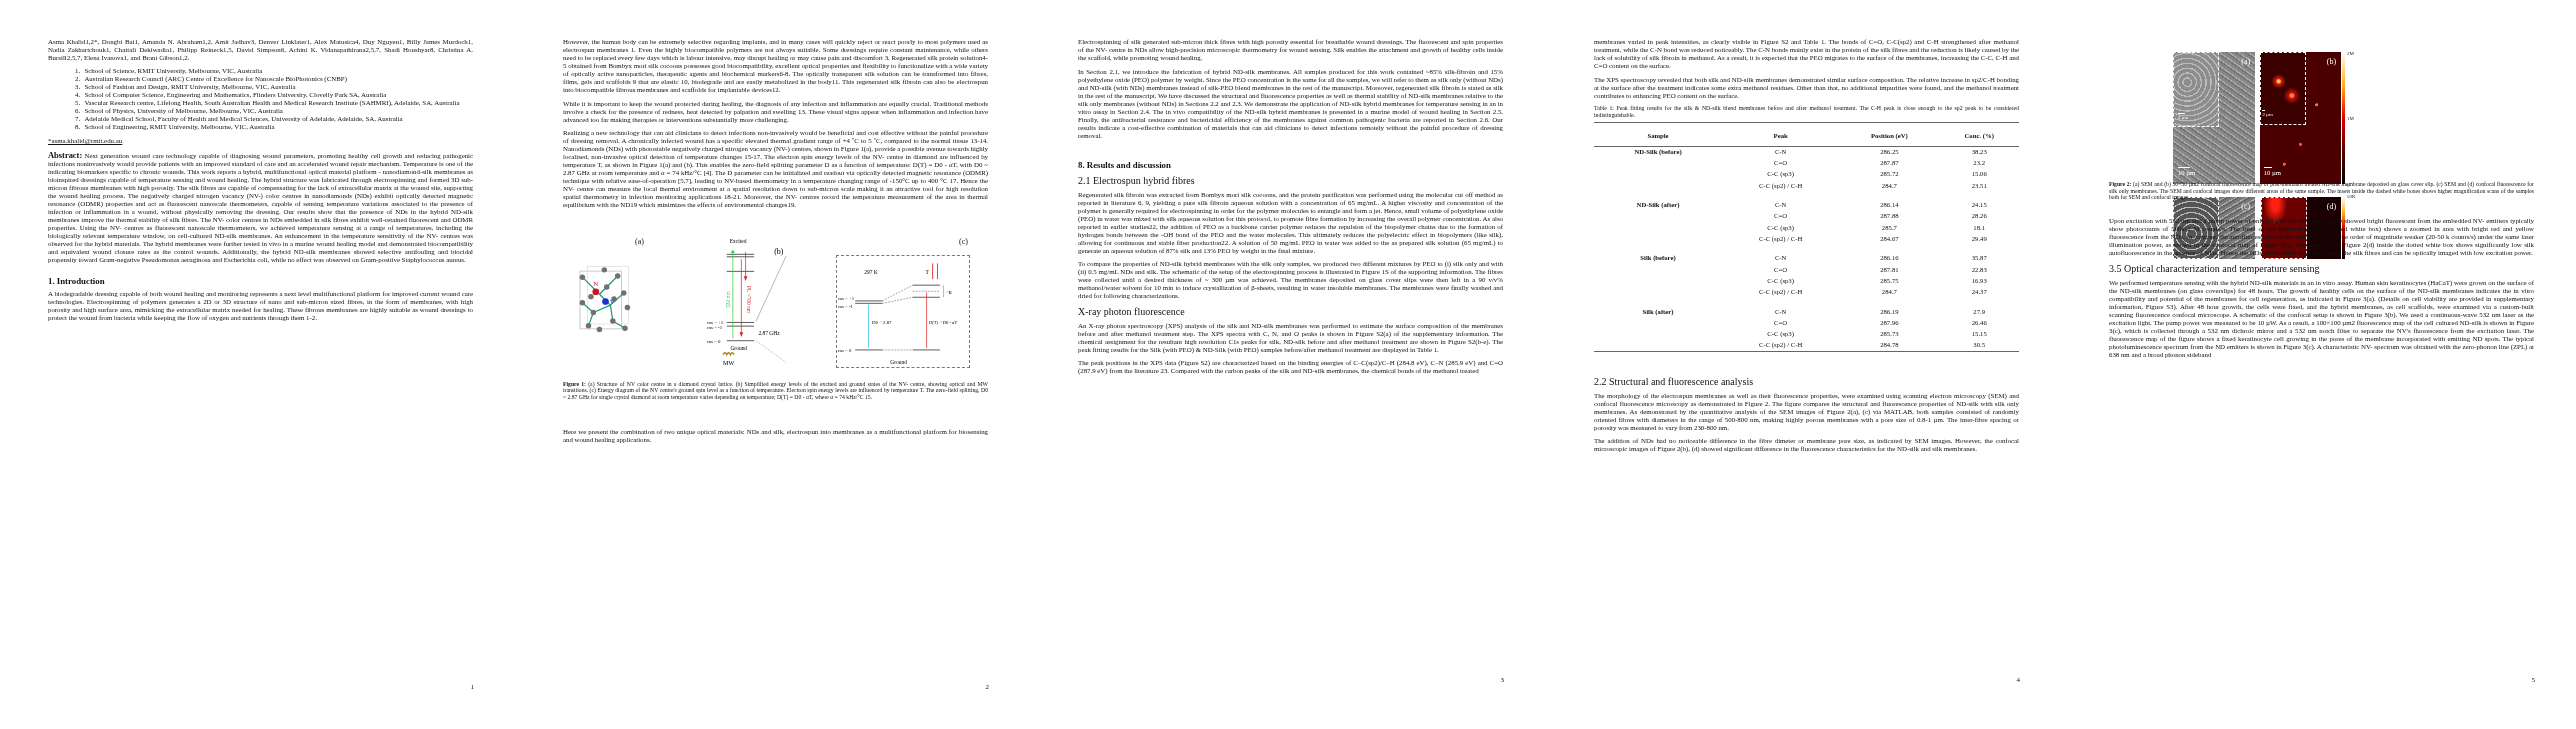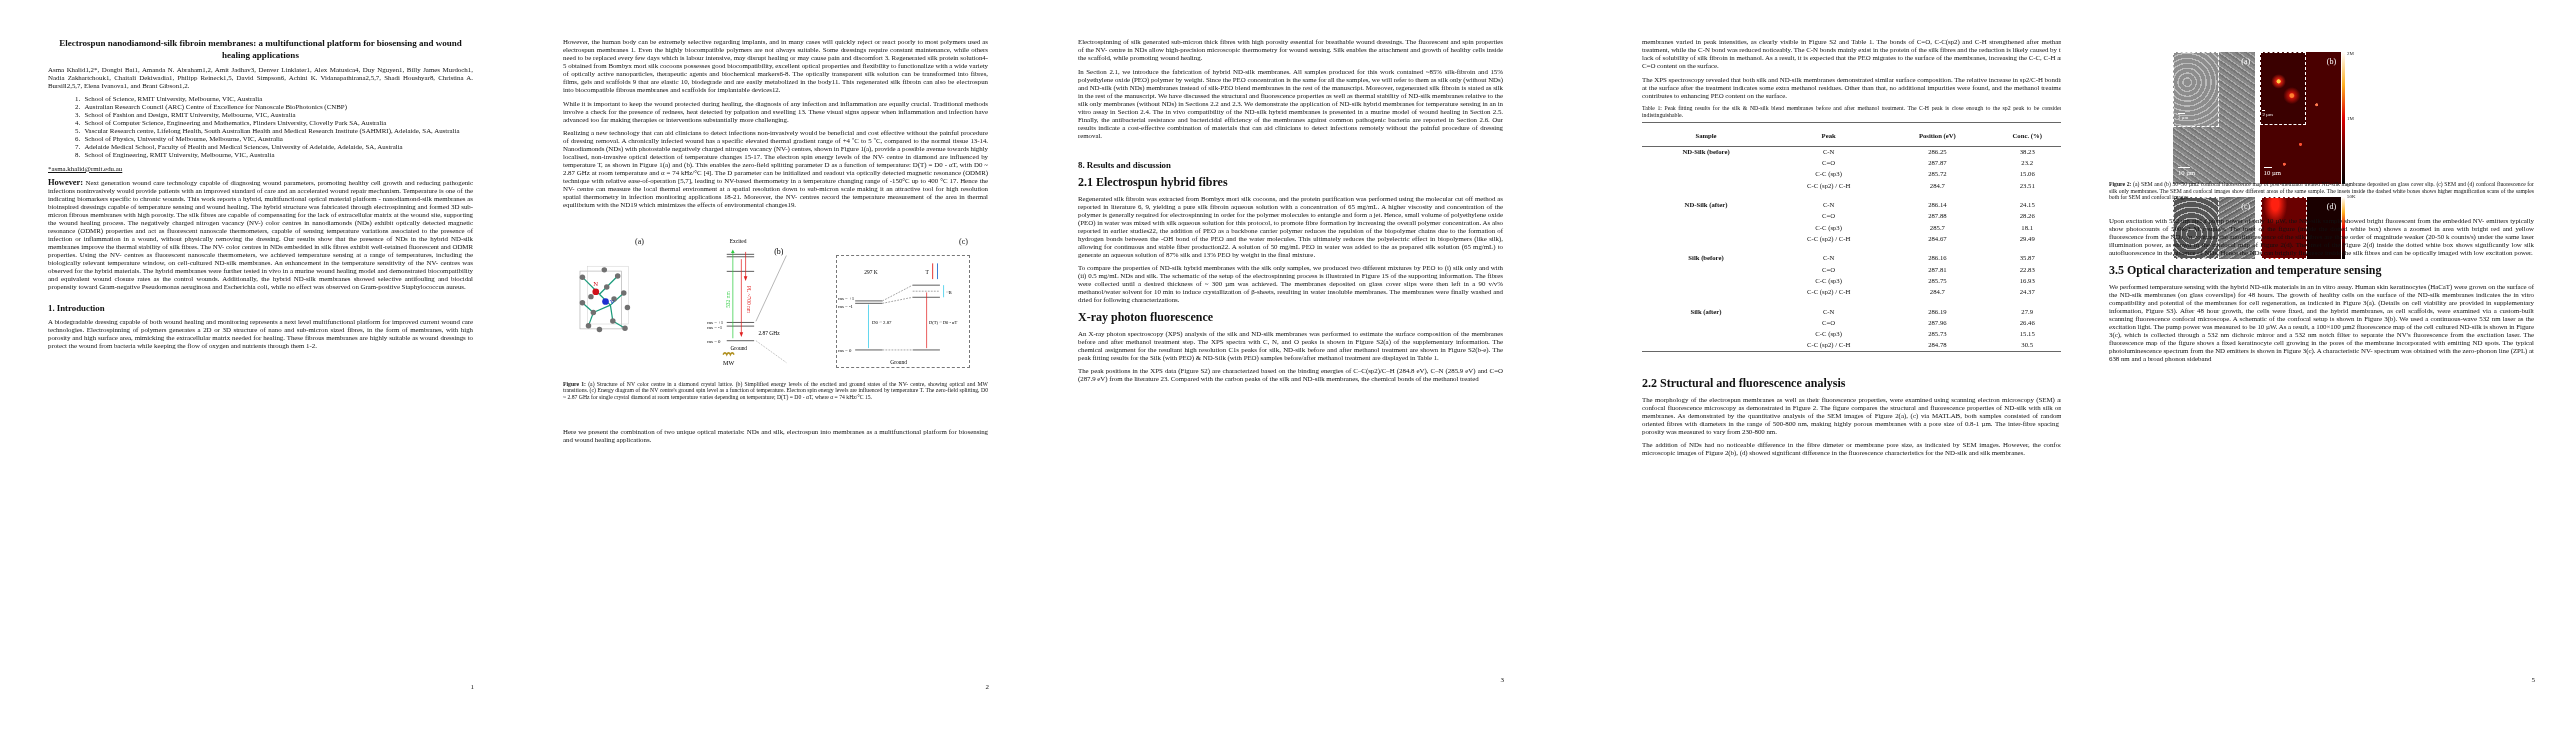--- a/index.html
+++ b/index.html
@@ -8,21 +8,21 @@
   .page { position:absolute; top:0; width:515px; height:729px; background:#fff; box-sizing:border-box; }
   .content { position:absolute; left:48px; top:38px; width:425px; }
   .p { font-size:6.9px; line-height:8px; text-align:justify; margin:0 0 5.5px 0; letter-spacing:-0.03px; }
   .title { font-weight:bold; font-size:9px; line-height:11.5px; text-align:center; margin:0 0 4.9px 0; }
   .authors { font-size:6.9px; line-height:8px; text-align:justify; margin:0 0 4.9px 0; }
   .aff { margin:0 0 6px 0; padding-left:34px; font-size:6.9px; line-height:8px; }
   .aff li { margin:0 0 0 0; padding-left:2.4px; }
   .email { font-size:6.9px; text-decoration:underline; margin:0 0 6.7px 0; }
   .abs-label { font-weight:bold; font-size:8.5px; }
   h2.sec { font-size:8.8px; font-weight:bold; margin:0 0 4.9px 0; }
-  h3.sub { font-size:12px; font-weight:bold; margin:0 0 4.9px 0; }
+  h3.sub { font-size:10px; font-weight:normal; margin:0 0 4.9px 0; }
   .pagenum { position:absolute; right:41px; font-size:7px; }
   .caption { font-size:5.7px; line-height:6.7px; text-align:justify; margin:0; }
   .caption b { font-weight:bold; }
   
   .fig1 { position:relative; width:425px; height:134px; margin:20.7px 0 6px 0; }
   .lattice { position:absolute; left:12px; top:35px; width:58px; height:73px; }
   .fig-label { position:absolute; font-size:8px; }
   .energy { position:absolute; left:109px; top:6px; width:146px; height:134px; }
   .zoombox { position:absolute; left:273px; top:25.5px; width:132px; height:111px; border:0.6px dashed #777; }
   
@@ -41,35 +41,34 @@
   .scalebar .bar { display:block; height:1.2px; background:#fff; margin-bottom:1.2px; }
   .cbar { position:absolute; width:3px; }
   .cbar-label { position:absolute; font-size:4.9px; color:#222; }
   .panel-letter { position:absolute; color:#fff; font-size:8px; }
 </style>
 </head>
 <body>
 
 <div class="page" style="left:0px;">
   <div class="content">
-    <div class="title">Electrospun nanodiamond-silk fibroin membranes: a multifunctional platform for biosensing and wound healing applications</div>
     <div class="authors">Asma Khalid1,2*, Dongbi Bai1, Amanda N. Abraham1,2, Amit Jadhav3, Denver Linklater1, Alex Matusica4, Duy Nguyen1, Billy James Murdoch1, Nadia Zakhartchouk1, Chaitali Dekiwadia1, Philipp Reineck1,5, David Simpson6, Achini K. Vidanapathirana2,5,7, Shadi Houshyar8, Christina A. Bursill2,5,7, Elena Ivanova1, and Brant Gibson1,2.</div>
     <ol class="aff">
       <li>School of Science, RMIT University, Melbourne, VIC, Australia</li>
       <li>Australian Research Council (ARC) Centre of Excellence for Nanoscale BioPhotonics (CNBP)</li>
       <li>School of Fashion and Design, RMIT University, Melbourne, VIC, Australia</li>
       <li>School of Computer Science, Engineering and Mathematics, Flinders University, Clovelly Park SA, Australia</li>
       <li>Vascular Research centre, Lifelong Health, South Australian Health and Medical Research Institute (SAHMRI), Adelaide, SA, Australia</li>
       <li>School of Physics, University of Melbourne, Melbourne, VIC, Australia</li>
       <li>Adelaide Medical School, Faculty of Health and Medical Sciences, University of Adelaide, Adelaide, SA, Australia</li>
       <li>School of Engineering, RMIT University, Melbourne, VIC, Australia</li>
     </ol>
     <div class="email">*asma.khalid@rmit.edu.au</div>
     <p class="p">
-      <span class="abs-label">However:</span>
+      <span class="abs-label">Abstract:</span>
       <span>Next generation wound care technology capable of diagnosing wound parameters, promoting healthy cell growth and reducing pathogenic infections noninvasively would provide patients with an improved standard of care and an accelerated wound repair mechanism. Temperature is one of the indicating biomarkers specific to chronic wounds. This work reports a hybrid, multifunctional optical material platform - nanodiamond-silk membranes as bioinspired dressings capable of temperature sensing and wound healing. The hybrid structure was fabricated through electrospinning and formed 3D sub-micron fibrous membranes with high porosity. The silk fibres are capable of compensating for the lack of extracellular matrix at the wound site, supporting the wound healing process. The negatively charged nitrogen vacancy (NV-) color centres in nanodiamonds (NDs) exhibit optically detected magnetic resonance (ODMR) properties and act as fluorescent nanoscale thermometers, capable of sensing temperature variations associated to the presence of infection or inflammation in a wound, without physically removing the dressing. Our results show that the presence of NDs in the hybrid ND-silk membranes improve the thermal stability of silk fibres. The NV- color centres in NDs embedded in silk fibres exhibit well-retained fluorescent and ODMR properties. Using the NV- centres as fluorescent nanoscale thermometers, we achieved temperature sensing at a range of temperatures, including the biologically relevant temperature window, on cell-cultured ND-silk membranes. An enhancement in the temperature sensitivity of the NV- centres was observed for the hybrid materials. The hybrid membranes were further tested in vivo in a murine wound healing model and demonstrated biocompatibility and equivalent wound closure rates as the control wounds. Additionally, the hybrid ND-silk membranes showed selective antifouling and biocidal propensity toward Gram-negative Pseudomonas aeruginosa and Escherichia coli, while no effect was observed on Gram-positive Staphylococcus aureus.</span>
     </p>
     <h2 class="sec" style="margin-top:12px;">1. Introduction</h2>
     <p class="p">A biodegradable dressing capable of both wound healing and monitoring represents a next level multifunctional platform for improved current wound care technologies. Electrospinning of polymers generates a 2D or 3D structure of nano and sub-micron sized fibres, in the form of membranes, with high porosity and high surface area, mimicking the extracellular matrix needed for healing. These fibrous membranes are highly suitable as wound dressings to protect the wound from bacteria while keeping the flow of oxygen and nutrients through them 1-2.</p>
   </div>
   <div class="pagenum" style="top:683px;">1</div>
 </div>
 
 <div class="page" style="left:515px;">
   <div class="content">
@@ -196,21 +195,21 @@
     <h3 class="sub">2.1 Electrospun hybrid fibres</h3>
     <p class="p">Regenerated silk fibroin was extracted from Bombyx mori silk cocoons, and the protein purification was performed using the molecular cut off method as reported in literature 6, 9, yielding a pure silk fibroin aqueous solution with a concentration of 65 mg/mL. A higher viscosity and concentration of the polymer is generally required for electrospinning in order for the polymer molecules to entangle and form a jet. Hence, small volume of polyethylene oxide (PEO) in water was mixed with silk aqueous solution for this protocol, to promote fibre formation by increasing the overall polymer concentration. As also reported in earlier studies22, the addition of PEO as a backbone carrier polymer reduces the repulsion of the biopolymer chains due to the formation of hydrogen bonds between the -OH bond of the PEO and the water molecules. This ultimately reduces the polyelectric effect in biopolymers (like silk), allowing for continuous and stable fiber production22. A solution of 50 mg/mL PEO in water was added to the as prepared silk solution (65 mg/mL) to generate an aqueous solution of 87% silk and 13% PEO by weight in the final mixture.</p>
     <p class="p">To compare the properties of ND-silk hybrid membranes with the silk only samples, we produced two different mixtures by PEO to (i) silk only and with (ii) 0.5 mg/mL NDs and silk. The schematic of the setup of the electrospinning process is illustrated in Figure 1S of the supporting information. The fibres were collected until a desired thickness of ~ 300 µm was achieved. The membranes deposited on glass cover slips were then left in a 90 v/v% methanol/water solvent for 10 min to induce crystallization of β-sheets, resulting in water insoluble membranes. The membranes were finally washed and dried for following characterizations.</p>
     <h3 class="sub">X-ray photon fluorescence</h3>
     <p class="p">An X-ray photon spectroscopy (XPS) analysis of the silk and ND-silk membranes was performed to estimate the surface composition of the membranes before and after methanol treatment step. The XPS spectra with C, N, and O peaks is shown in Figure S2(a) of the supplementary information. The chemical assignment for the resultant high resolution C1s peaks for silk, ND-silk before and after methanol treatment are shown in Figure S2(b-e). The peak fitting results for the Silk (with PEO) &amp; ND-Silk (with PEO) samples before/after methanol treatment are displayed in Table 1.</p>
     <p class="p">The peak positions in the XPS data (Figure S2) are characterized based on the binding energies of C–C(sp2)/C–H (284.8 eV), C–N (285.9 eV) and C=O (287.9 eV) from the literature 23. Compared with the carbon peaks of the silk and ND-silk membranes, the chemical bonds of the methanol treated</p>
   </div>
   <div class="pagenum" style="top:676px;">3</div>
 </div>
 
-<div class="page" style="left:1594px;">
+<div class="page" style="left:1546px;">
   <div class="content">
     <p class="p">membranes varied in peak intensities, as clearly visible in Figure S2 and Table 1. The bonds of C=O, C-C(sp2) and C-H strengthened after methanol treatment, while the C-N bond was reduced noticeably. The C-N bonds mainly exist in the protein of the silk fibres and the reduction is likely caused by the lack of solubility of silk fibroin in methanol. As a result, it is expected that the PEO migrates to the surface of the membranes, increasing the C-C, C-H and C=O content on the surface.</p>
     <p class="p">The XPS spectroscopy revealed that both silk and ND-silk membranes demonstrated similar surface composition. The relative increase in sp2/C-H bonding at the surface after the treatment indicates some extra methanol residues. Other than that, no additional impurities were found, and the methanol treatment contributes to enhancing PEO content on the surface.</p>
     <p class="caption" style="font-size:5.8px;">Table 1: Peak fitting results for the silk &amp; ND-silk blend membranes before and after methanol treatment. The C-H peak is close enough to the sp2 peak to be considered indistinguishable.</p>
     <table class="xps">
       <thead>
         <tr>
           <th>Sample</th>
           <th>Peak</th>
           <th>Position (eV)</th>

